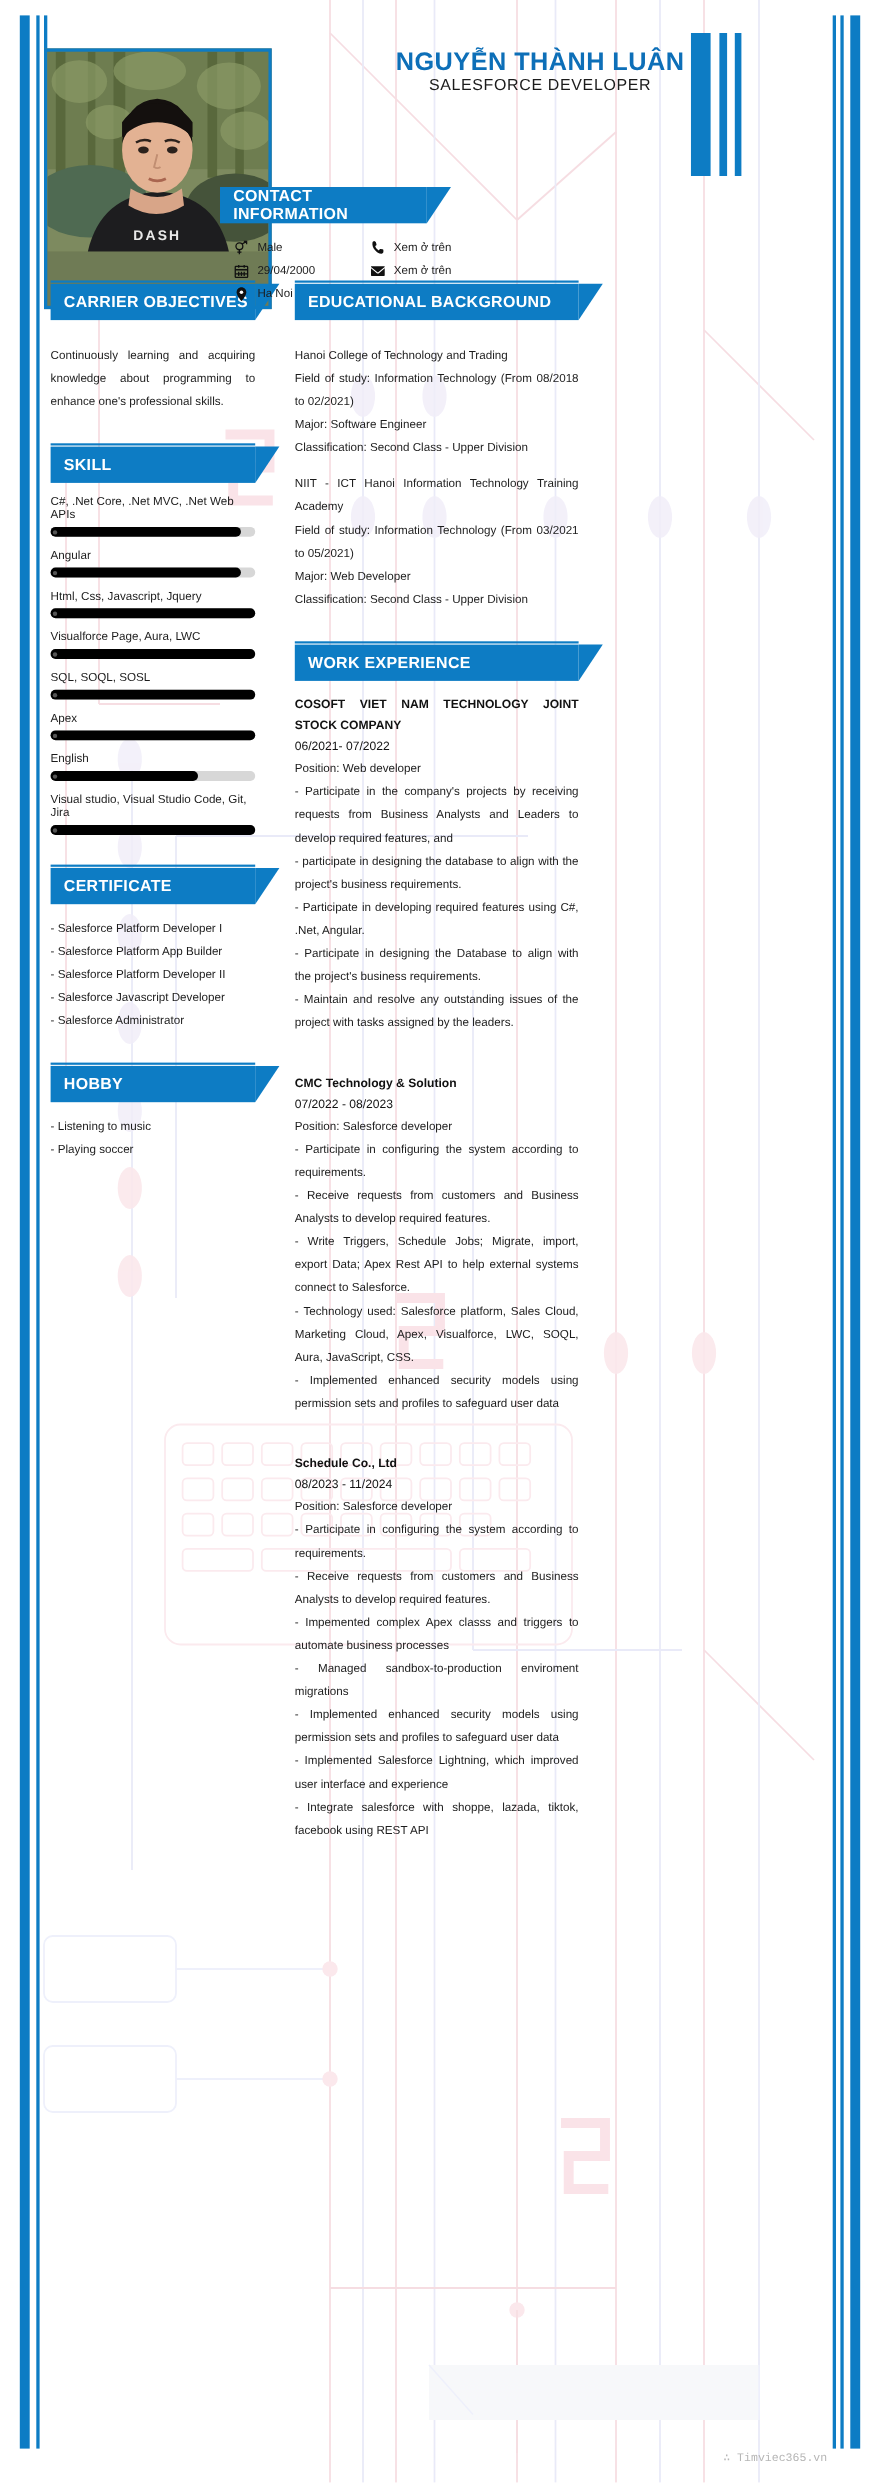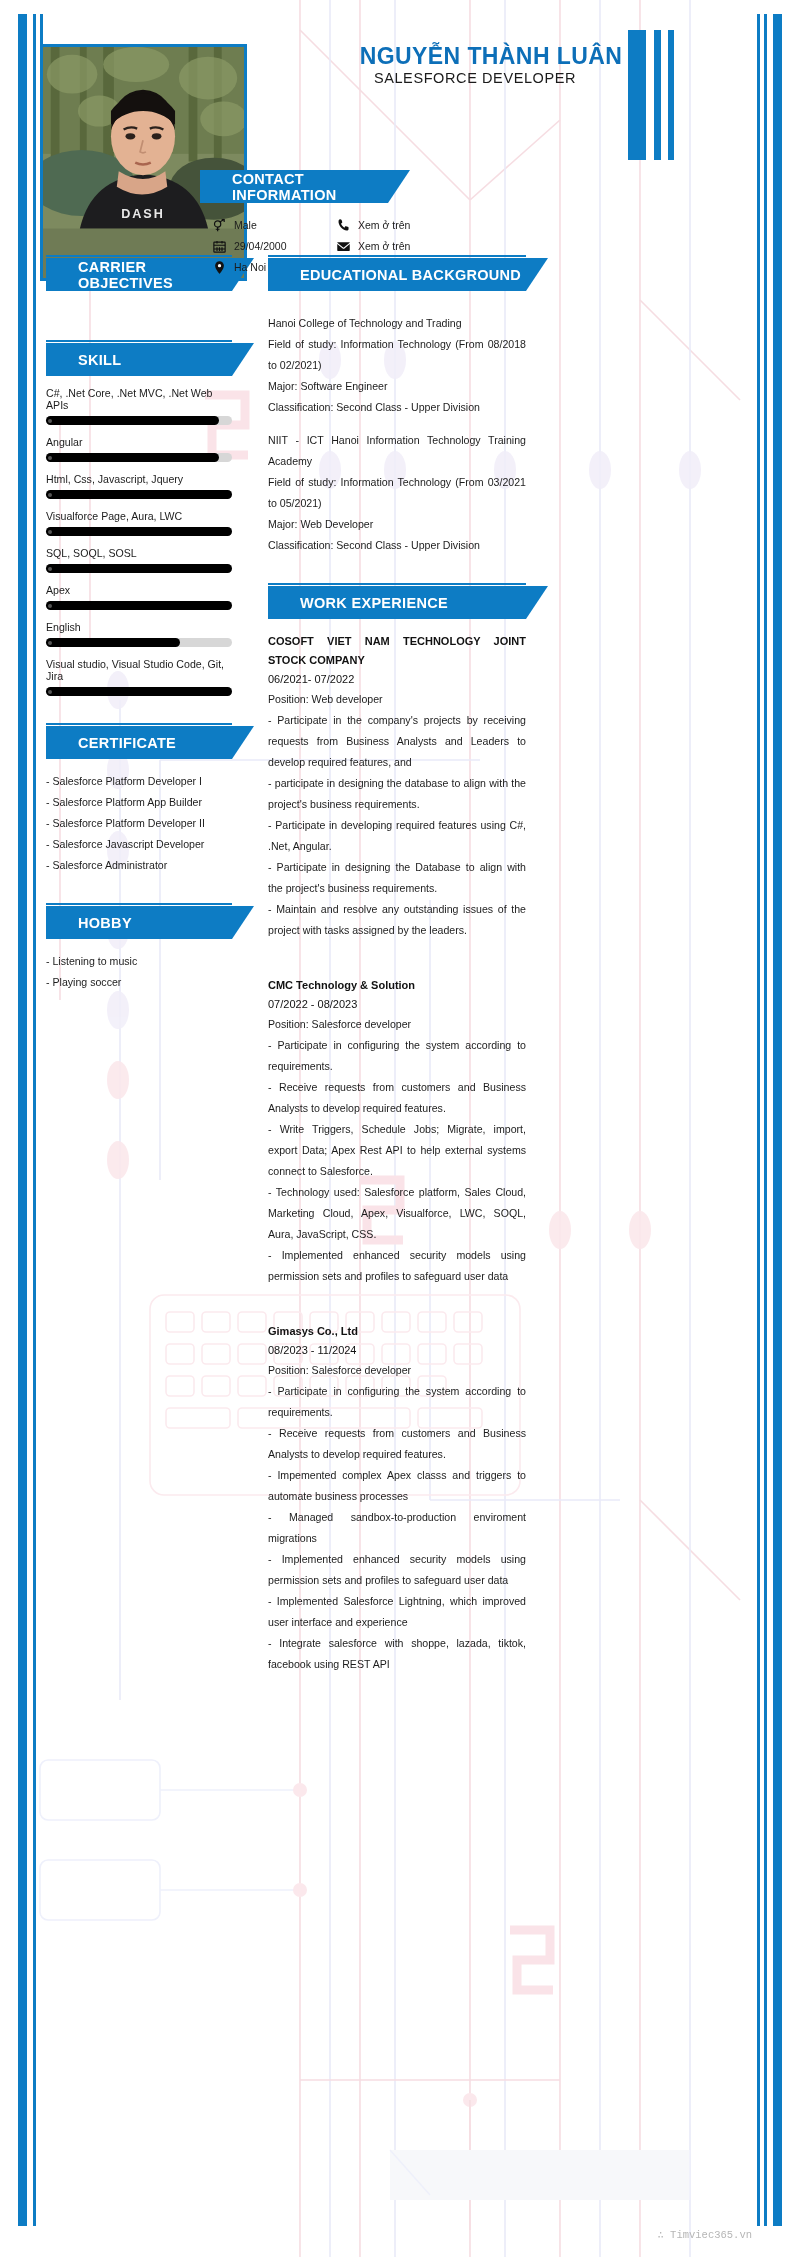--- a/index.html
+++ b/index.html
@@ -42,35 +42,35 @@
   }
   .photo-art { position: absolute; inset: 0; }
 
   .name {
     position: absolute; left: 266px; top: 43px; width: 450px;
     text-align: center;
     font-size: 23px; font-weight: bold; letter-spacing: .4px;
     color: #0d6fb8;
   }
   .job-title {
-    position: absolute; left: 250px; top: 70px; width: 450px;
+    position: absolute; left: 266px; top: 70px; width: 450px;
     text-align: center;
     font-size: 14.5px; color: #1b1b1b; letter-spacing: .6px;
   }
 
   
   .hdr-accent { position: absolute; right: 52px; top: 30px; z-index: 4; }
 
   
   .sec-title {
     position: relative;
     height: 33px;
     background: #0d7cc4;
     display: flex; align-items: center;
-    padding-left: 32px;
+    padding-left: 12px;
     color: #fff;
     font-size: 14.5px; font-weight: bold;
     letter-spacing: .3px;
   }
   .sec-title::after {
     content: "";
     position: absolute; right: -22px; top: 0;
     width: 0; height: 0;
     border-left: 22px solid #0d7cc4;
     border-bottom: 33px solid transparent;
@@ -375,20 +375,21 @@
   </div>
 
   <div class="col-left">
 
     <div class="block">
       <div class="sec-wrap">
         <div class="rule" style="width:186px"></div>
         <div class="sec-title">CARRIER OBJECTIVES</div>
       </div>
       <div class="spacer-md"></div>
+      <div class="body-text">Continuously learning and acquiring knowledge about programming to enhance one's professional skills.</div>
     </div>
 
     <div class="spacer-lg"></div>
 
     <div class="block">
       <div class="sec-wrap">
         <div class="rule" style="width:186px"></div>
         <div class="sec-title">SKILL</div>
       </div>
       <div id="skill-list">
@@ -508,21 +509,21 @@
             <div class="we-dates">07/2022 - 08/2023</div>
             <div class="we-line">Position: Salesforce developer</div>
             <div class="we-line">- Participate in configuring the system according to requirements.</div>
             <div class="we-line">- Receive requests from customers and Business Analysts to develop required features.</div>
             <div class="we-line">-  Write  Triggers,  Schedule  Jobs;  Migrate,  import, export  Data;  Apex  Rest  API  to  help  external systems connect to Salesforce.</div>
             <div class="we-line">-  Technology  used:  Salesforce  platform,  Sales Cloud,  Marketing  Cloud,  Apex,  Visualforce,  LWC, SOQL, Aura, JavaScript, CSS.</div>
             <div class="we-line">-  Implemented  enhanced  security  models  using permission  sets  and  profiles  to  safeguard  user data</div>
             <div class="spacer-md"></div>
           </div>
           <div>
-            <div class="we-company">Gimasys Co., Ltd</div>
+            <div class="we-company">Schedule Co., Ltd</div>
             <div class="we-dates">08/2023 - 11/2024</div>
             <div class="we-line">Position: Salesforce developer</div>
             <div class="we-line">- Participate in configuring the system according to requirements.</div>
             <div class="we-line">- Receive requests from customers and Business Analysts to develop required features.</div>
             <div class="we-line">- Impemented complex Apex classs and triggers to automate business processes</div>
             <div class="we-line">-   Managed   sandbox-to-production   enviroment migrations</div>
             <div class="we-line">-  Implemented  enhanced  security  models  using permission  sets  and  profiles  to  safeguard  user data</div>
             <div class="we-line">-  Implemented  Salesforce  Lightning,  which improved user interface and experience</div>
             <div class="we-line">- Integrate salesforce with shoppe, lazada, tiktok, facebook using REST API</div>
             <div class="spacer-md"></div>

